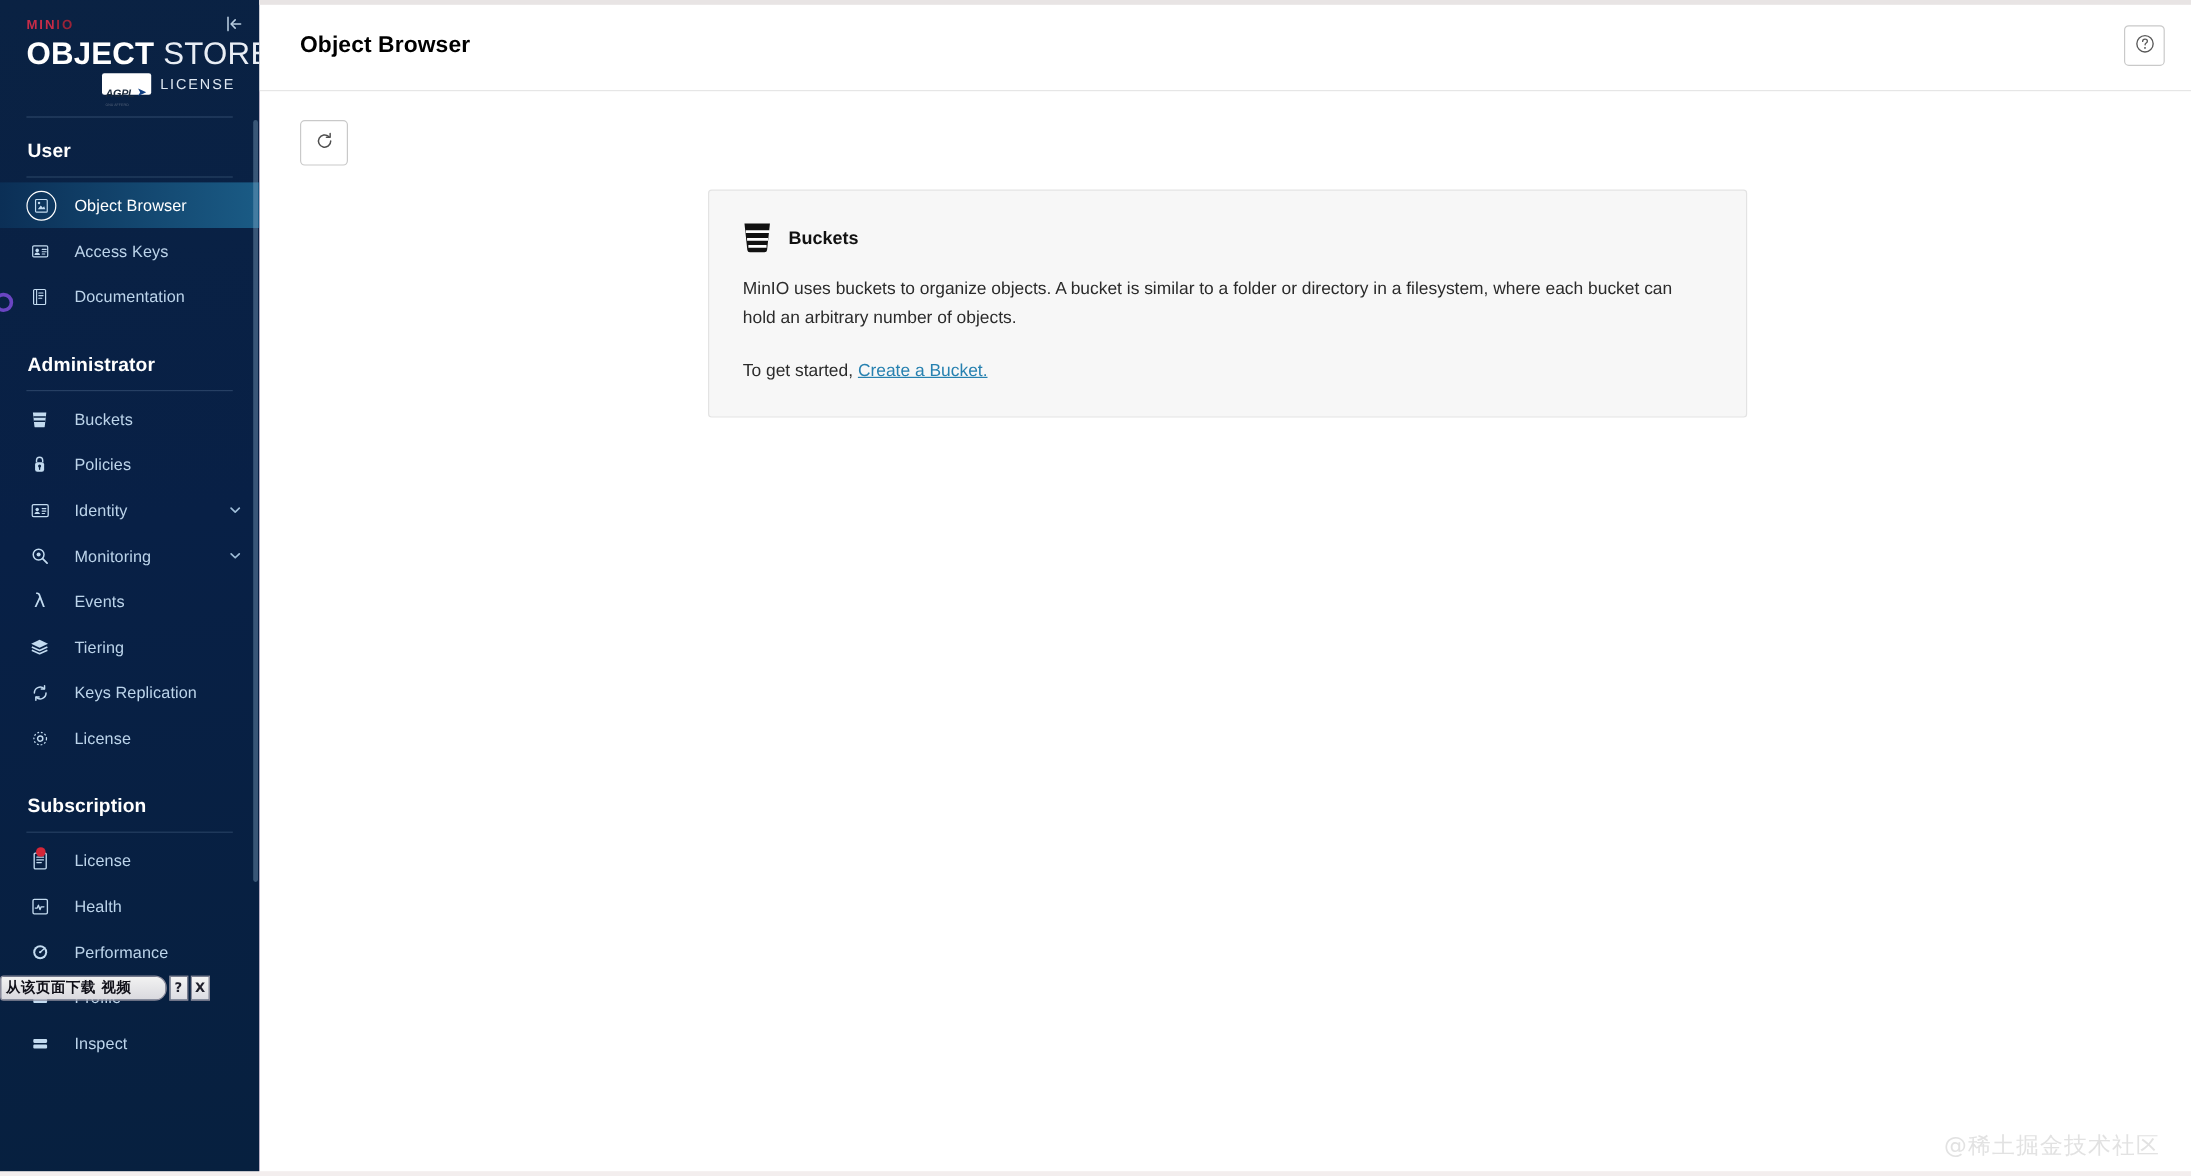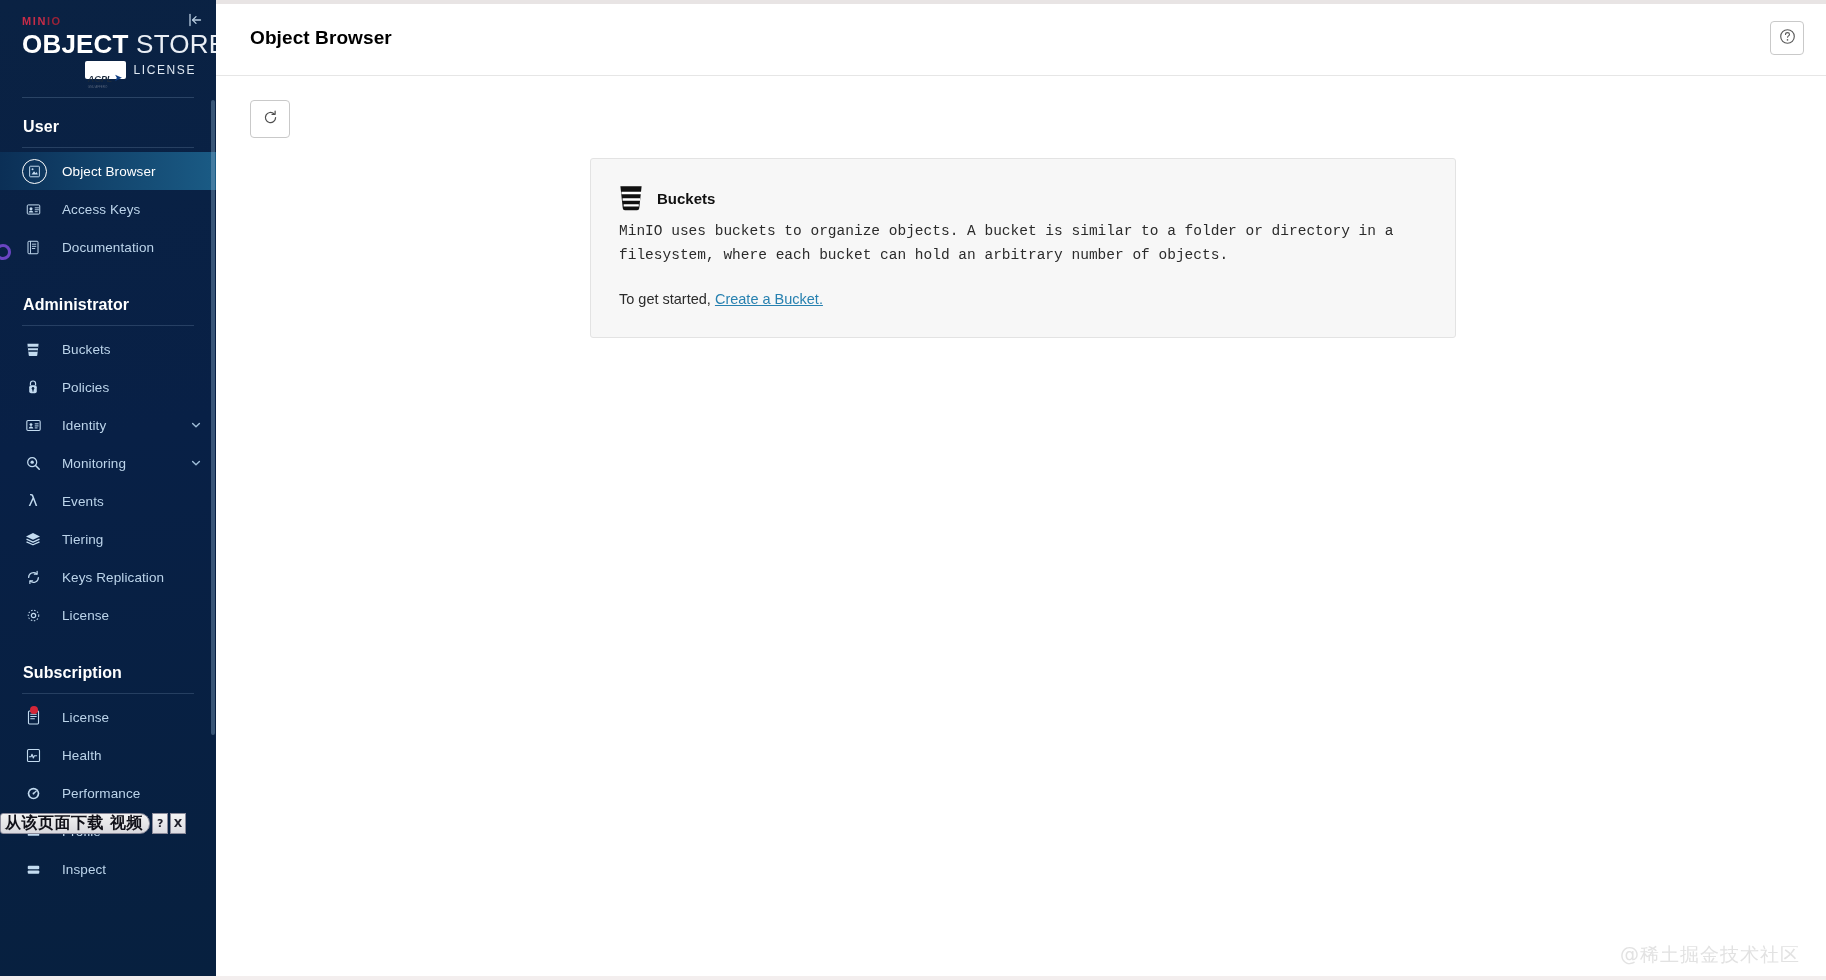--- a/index.html
+++ b/index.html
@@ -264,26 +264,25 @@
   .bucket-icon {
     width: 24px; height: 26px;
     display: block;
   }
   .card-title {
     font-size: 15px;
     font-weight: 700;
     color: #111111;
   }
   .card-body {
-    margin-top: 8px;
+    margin-top: 18px;
     font-size: 14.5px;
     line-height: 24px;
     color: #2b2b2b;
     max-width: 800px;
-    font-family: Liberation Mono, monospace;
   }
   .card-cta {
     margin-top: 24px;
     font-size: 14.5px;
     color: #2b2b2b;
   }
   .card-cta a {
     color: #2781b0;
     text-decoration: underline;
   }
@@ -295,23 +294,23 @@
     display: flex;
     align-items: stretch;
     height: 21px;
     z-index: 40;
     font-family: "DejaVu Sans", sans-serif;
   }
   .dl-pill {
     background: linear-gradient(180deg,#f2f2f2 0%, #d9d9de 100%);
     border: 1px solid #8a8a9a;
     border-radius: 3px 10px 10px 3px;
-    padding: 0 6px 0 4px;
+    padding: 0 28px 0 4px;
     display: flex; align-items: center;
-    font-size: 16px;
+    font-size: 12px;
     font-weight: 700;
     color: #101018;
     letter-spacing: 0.5px;
   }
   .dl-sq {
     margin-left: 2px;
     width: 16px;
     border: 1px solid #8a8a9a;
     background: linear-gradient(180deg,#f4f4f4 0%, #dcdce2 100%);
     display: flex; align-items: center; justify-content: center;

